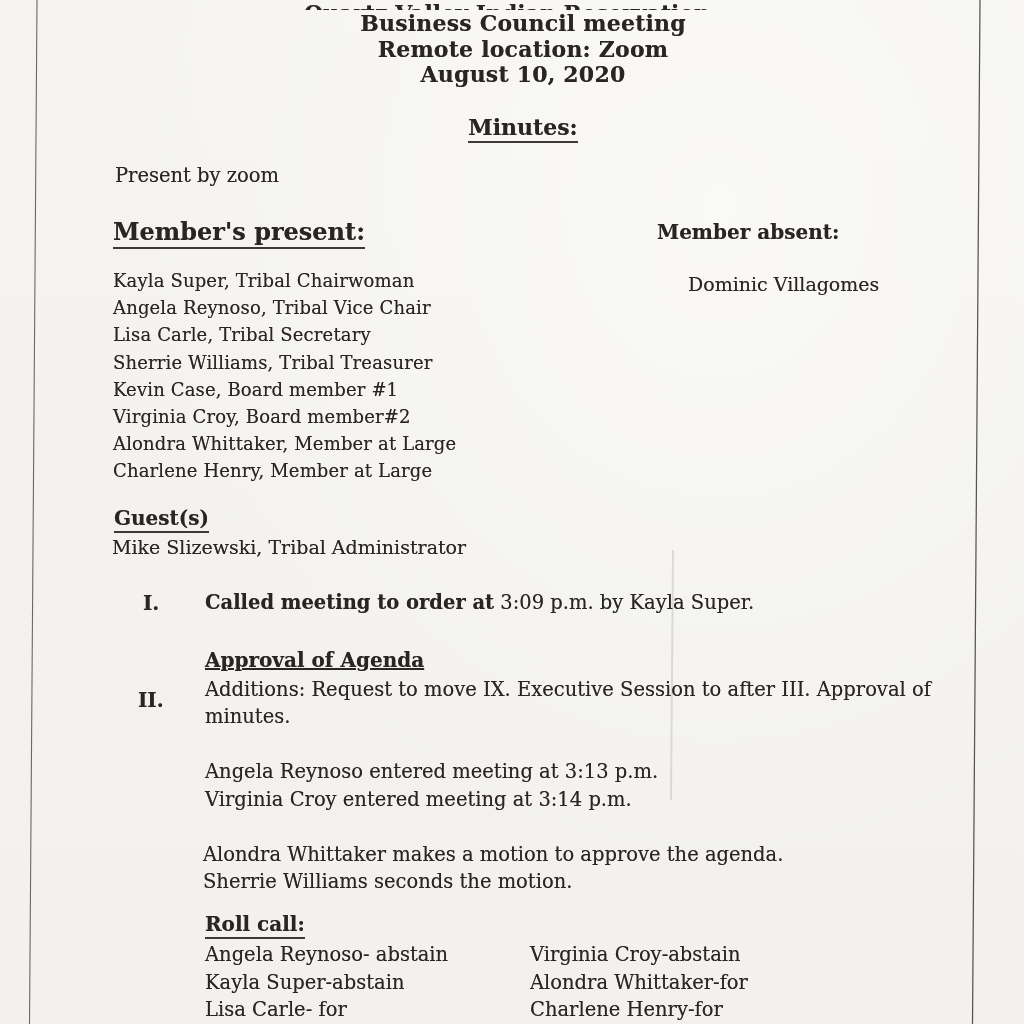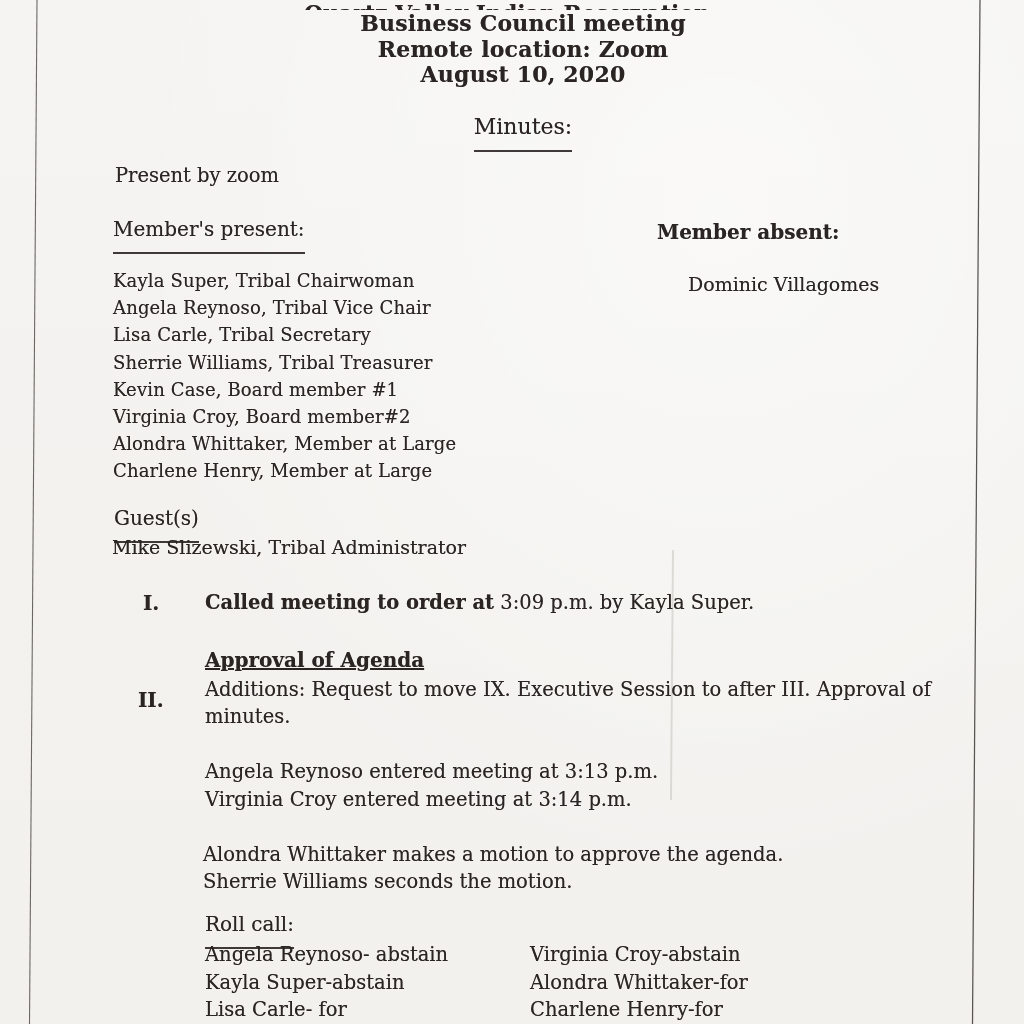--- a/index.html
+++ b/index.html
@@ -12,33 +12,33 @@
     position:relative;width:1024px;height:1024px;overflow:hidden;
     background:#f4f3f1;
     background-image:
       radial-gradient(ellipse at 70% 20%, rgba(255,255,255,0.5), rgba(255,255,255,0) 60%),
       linear-gradient(180deg,#f5f4f2 0%,#f3f2ef 50%,#f2f1ee 100%);
     color:#2a2522;
     text-shadow:0 0 0.6px rgba(42,37,34,0.55);
   }
   .abs{position:absolute;}
   .b{font-weight:bold;}
-  .bu{font-weight:normal;border-bottom:2px solid rgba(42,37,34,0.9);padding-bottom:11px;display:inline-block;}
+  .bu{font-weight:bold;border-bottom:2px solid rgba(42,37,34,0.9);padding-bottom:1px;display:inline-block;}
   .line{white-space:pre;}
 
   
   .top-clip{left:0;right:10px;top:0;height:10px;overflow:hidden;text-align:center;
             font-weight:bold;font-size:22px;line-height:27px;}
   .top-clip span{display:inline-block;margin-top:-18px;}
   .title-block{left:46px;right:24px;top:11px;text-align:center;font-size:22px;line-height:25.5px;font-weight:bold;letter-spacing:0.2px;}
   .minutes-wrap{left:46px;right:24px;top:114px;text-align:center;font-size:22px;}
 
   
   .present-by{left:115px;top:164px;font-size:19.5px;}
-  .members-heading{left:113px;top:217px;font-size:20px;}
+  .members-heading{left:113px;top:217px;font-size:24px;}
   .absent-heading{left:657px;top:220px;font-size:20px;font-weight:bold;}
   .members-list{left:113px;top:267px;font-size:18px;line-height:27.2px;letter-spacing:0.15px;}
   .absent-list{left:656px;top:271px;font-size:19px;line-height:27px;margin-left:32px;}
   .guests-heading{left:114px;top:506px;font-size:20px;}
   .guests-list{left:112px;top:534px;font-size:19px;line-height:27px;}
 
   
   .num-1{left:143px;top:591px;font-size:20px;font-weight:bold;}
   .body-1{left:205px;top:591px;font-size:19.5px;white-space:pre;}
   .num-2{left:138px;top:648px;font-size:20px;font-weight:bold;margin-top:40px;}

